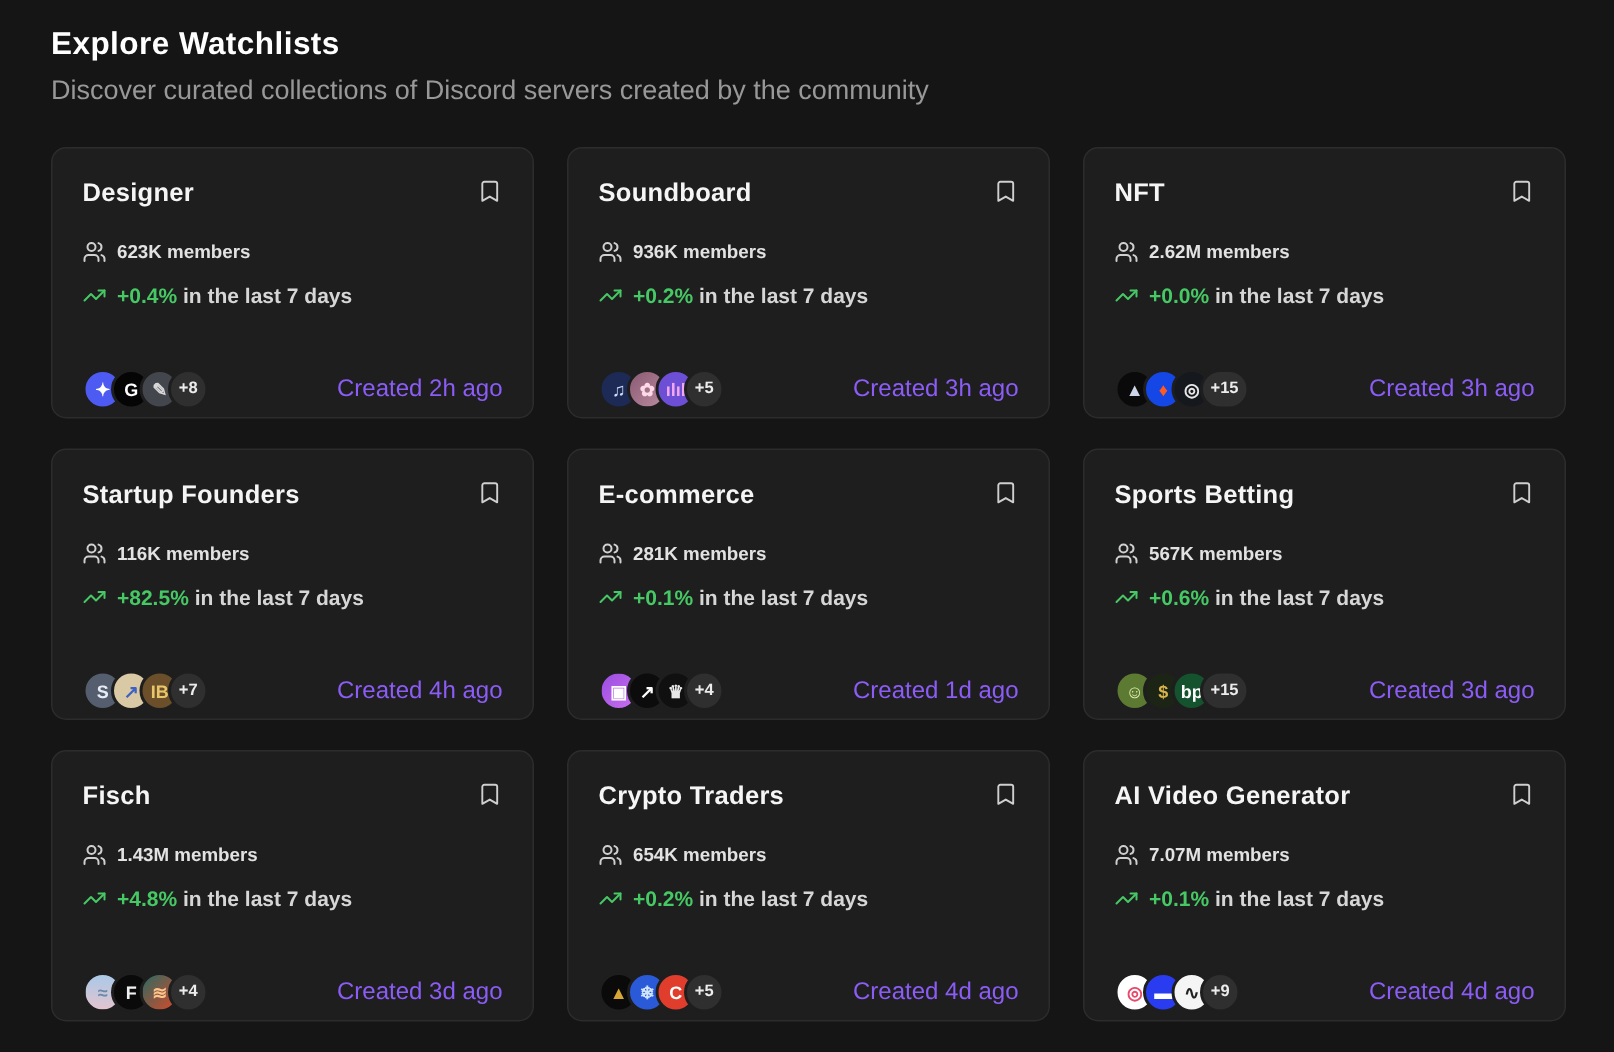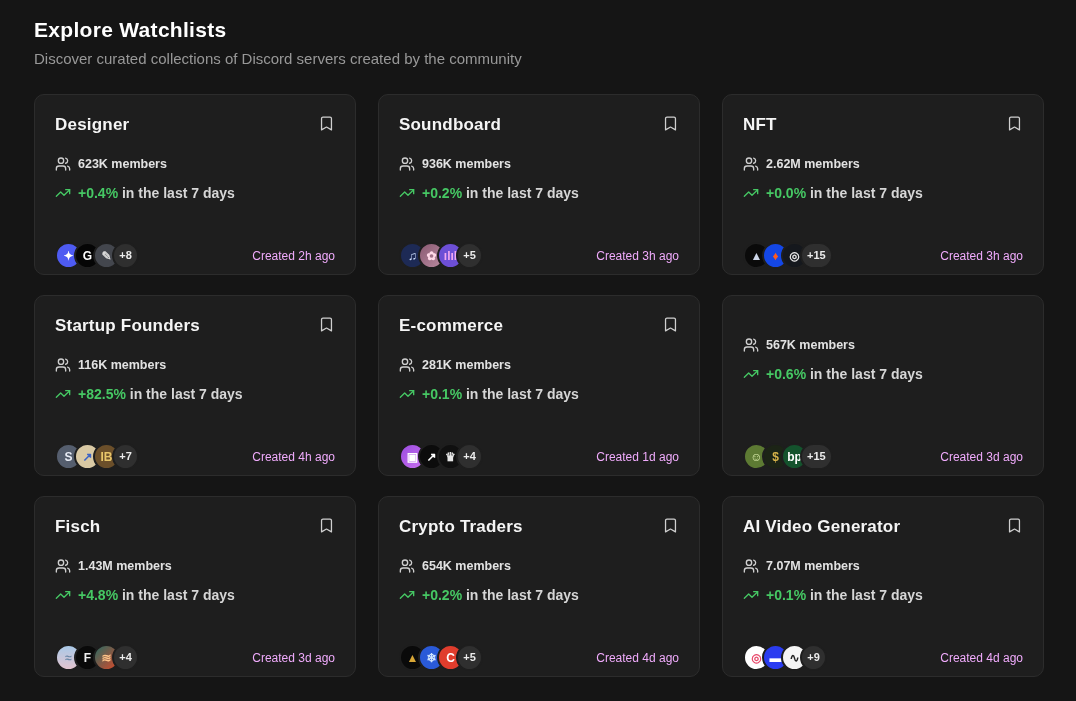--- a/index.html
+++ b/index.html
@@ -13,21 +13,21 @@
 
   .page-title {
     color: #ffffff;
     font-size: 21px;
     font-weight: 700;
     letter-spacing: .3px;
   }
   .page-subtitle {
     margin-top: 8px;
     color: #989898;
-    font-size: 15px;
+    font-size: 18px;
   }
 
   .grid {
     margin-top: 27px;
     display: grid;
     grid-template-columns: repeat(3, 1fr);
     column-gap: 22px;
     row-gap: 20px;
   }
 
@@ -102,22 +102,22 @@
   .avatar + .avatar { margin-left: -8px; }
   .avatar.more {
     background: #2f2f2f;
     color: #ececec;
     font-size: 11px;
     min-width: 27px;
     width: auto;
     padding: 0 5px;
   }
   .created {
-    color: #f0abfc;
-    font-size: 12px;
+    color: #8b5cf6;
+    font-size: 16px;
   }
 
   svg { display: block; }
 </style>
 </head>
 <body>
 
 <div class="page">
   <h1 class="page-title">Explore Watchlists</h1>
   <p class="page-subtitle">Discover curated collections of Discord servers created by the community</p>
@@ -296,20 +296,28 @@
             <span class="avatar" style="background: linear-gradient(135deg, rgb(155, 77, 224), rgb(201, 111, 240)); color: rgb(255, 255, 255);">▣</span>
             <span class="avatar" style="background: rgb(12, 12, 12); color: rgb(255, 255, 255);">↗</span>
             <span class="avatar" style="background: rgb(16, 16, 16); color: rgb(232, 232, 232);">♛</span>
             <span class="avatar more">+4</span>
           </div>
       <span class="created">Created 1d ago</span>
     </footer>
   </article>
 
   <article class="card">
+    <header class="card-head">
+      <h3 class="card-title">Sports Betting</h3>
+      <button class="bookmark-btn">
+        <svg width="17" height="17" viewBox="0 0 24 24" fill="none" stroke="currentColor" stroke-width="1.8" stroke-linecap="round" stroke-linejoin="round">
+          <path d="m19 21-7-4-7 4V5a2 2 0 0 1 2-2h10a2 2 0 0 1 2 2v16z"></path>
+        </svg>
+      </button>
+    </header>
     <div class="stat-row members">
       <svg width="16" height="16" viewBox="0 0 24 24" fill="none" stroke="currentColor" stroke-width="2" stroke-linecap="round" stroke-linejoin="round">
         <path d="M16 21v-2a4 4 0 0 0-4-4H6a4 4 0 0 0-4 4v2"></path>
             <circle cx="9" cy="7" r="4"></circle>
         <path d="M22 21v-2a4 4 0 0 0-3-3.87"></path>
             <path d="M16 3.13a4 4 0 0 1 0 7.75"></path>
       </svg>
       <span class="stat-text">567K members</span>
     </div>
     <div class="stat-row trend">

